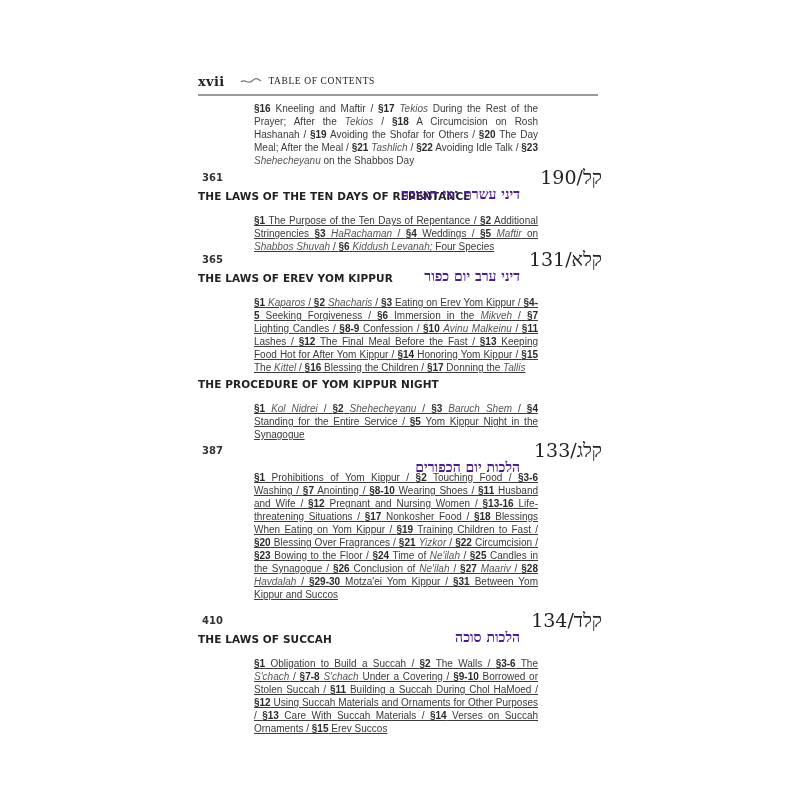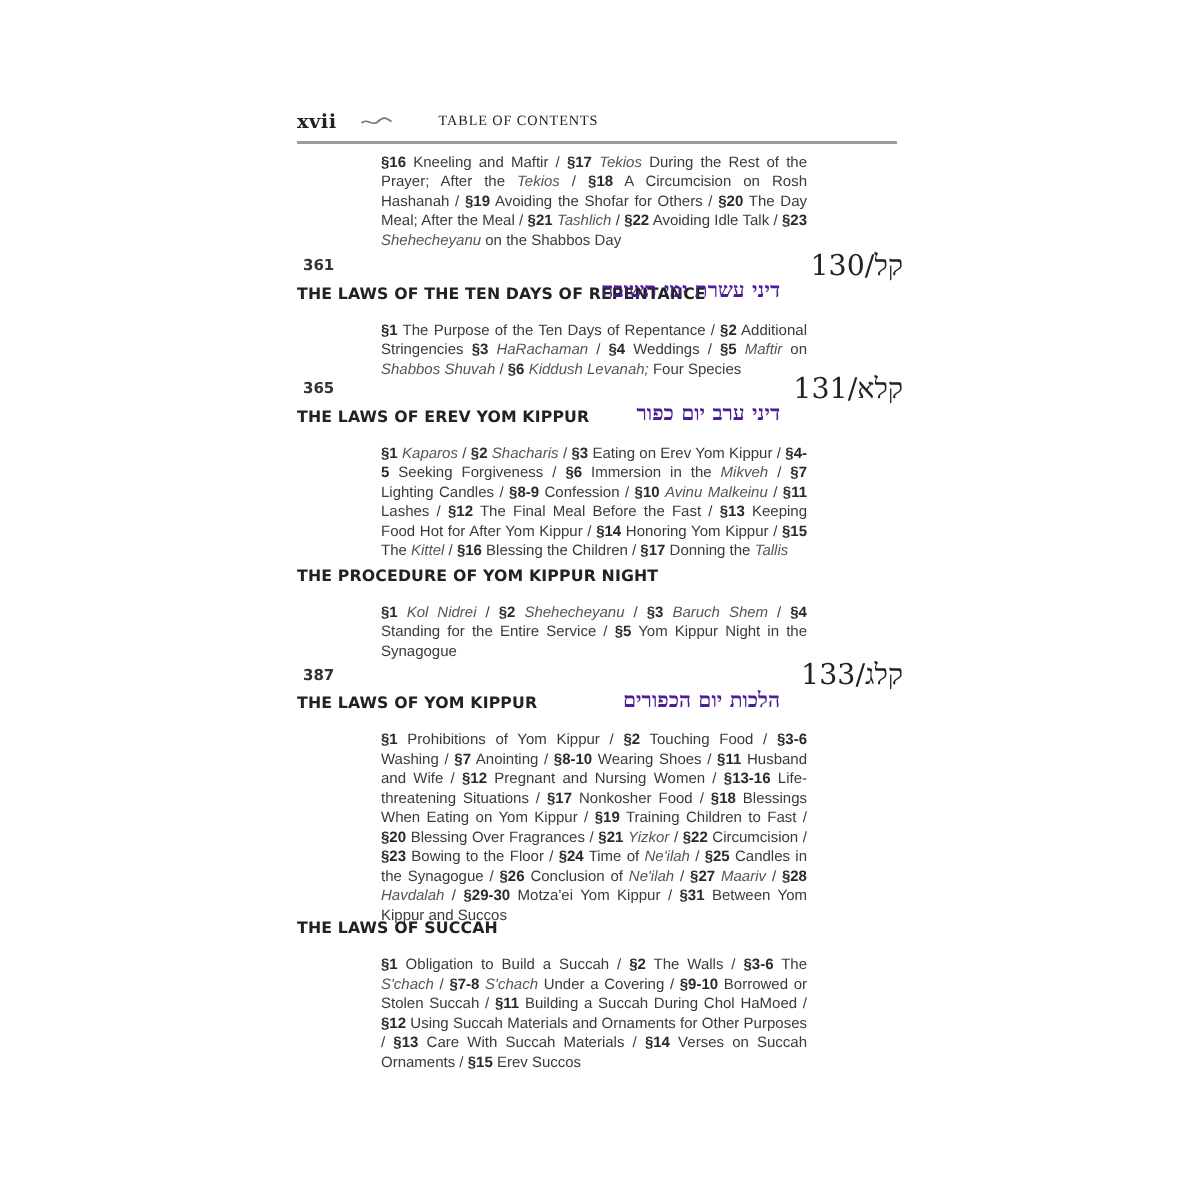--- a/index.html
+++ b/index.html
@@ -1,33 +1,33 @@
 <!DOCTYPE html>
 <html><head>
 <meta charset="utf-8">
 <style>
   html, body { margin: 0; padding: 0; background: #ffffff; }
   body { width: 800px; height: 800px; position: relative; overflow: hidden; color: #2a2a2a; }
   .page { position: absolute; left: 0; top: 0; width: 800px; height: 566px; }
   .running-head { position: absolute; left: 198px; top: 70px; width: 400px; height: 22px; display: flex; align-items: center; }
   .folio { font-family: "DejaVu Serif", serif; font-weight: bold; font-size: 13px; color: #222; letter-spacing: 0.3px; }
   .ornament { margin-left: 16px; width: 22px; height: 10px; }
-  .rh-title { margin-left: 30px; font-family: "Liberation Serif", serif; font-size: 9.5px; letter-spacing: 0.6px; color: #222; }
+  .rh-title { margin-left: 6px; font-family: "Liberation Serif", serif; font-size: 9.5px; letter-spacing: 0.6px; color: #222; }
   .rule { position: absolute; left: 198px; top: 94px; width: 400px; height: 2px; background: #9a9a9a; }
   .entry-cont { position: absolute; left: 254px; width: 284px; }
   .para { font-family: "Liberation Sans", sans-serif; font-size: 10px; line-height: 13px; color: #3a3a3a; text-align: justify; margin: 0; }
   .para b { font-weight: bold; color: #2a2a2a; }
   .para i { font-style: italic; color: #555; }
   .chapter { position: absolute; left: 198px; width: 404px; }
   .ch-row { position: relative; height: 20px; }
   .ch-page { position: absolute; left: 4px; top: 2px; font-family: "DejaVu Sans", sans-serif; font-weight: bold; font-size: 10px; color: #333; }
   .ch-heb { position: absolute; right: 82px; top: 16px; font-family: "DejaVu Serif", serif; font-size: 14px; font-weight: bold; color: #4c1d95; direction: rtl; }
   .ch-num { position: absolute; right: 0; top: -4px; font-family: "DejaVu Serif", serif; font-size: 19px; color: #222; white-space: nowrap; }
   .ch-eng { margin-left: 0; padding-right: 64px; font-family: "DejaVu Sans", sans-serif; font-weight: bold; font-size: 10.5px; color: #222; letter-spacing: 0.1px; height: 16px; }
-  .ch-body { margin: 8px 0 0 56px; width: 284px; }
+  .ch-body { margin: 8px 0 0 56px; width: 284px; text-decoration: underline; }
 </style>
 </head>
 <body>
 
 <div class="page">
 
   <div class="running-head">
     <span class="folio">xvii</span>
     <svg class="ornament" viewBox="0 0 22 10">
       <path d="M1 6 C5 2, 8 9, 12 5 S 18 3, 21 5" stroke="#777" stroke-width="1.2" fill="none"></path>
@@ -46,21 +46,21 @@
       <b>§21</b> <i>Tashlich</i> /
       <b>§22</b> <span>Avoiding Idle Talk</span> /
       <b>§23</b> <i>Shehecheyanu</i> <span>on the Shabbos Day</span>
     </p>
   </div>
 
   <div class="chapter" style="top:170px;">
     <div class="ch-row">
       <span class="ch-page">361</span>
       <span class="ch-heb">דיני עשרת ימי תשובה</span>
-      <span class="ch-num">קל/130</span>
+      <span class="ch-num">קל/190</span>
     </div>
     <div class="ch-eng">THE LAWS OF THE TEN DAYS OF REPENTANCE</div>
     <p class="para ch-body"><b>§1</b> The Purpose of the Ten Days of Repentance / <b>§2</b> Additional Stringencies <b>§3</b> <i>HaRachaman</i> / <b>§4</b> Weddings / <b>§5</b> <i>Maftir</i> on <i>Shabbos Shuvah</i> / <b>§6</b> <i>Kiddush Levanah;</i> Four Species</p>
   </div>
 
   <div class="chapter" style="top:252px;">
     <div class="ch-row">
       <span class="ch-page">365</span>
       <span class="ch-heb">דיני ערב יום כפור</span>
       <span class="ch-num">קלא/131</span>
@@ -73,22 +73,26 @@
     <div class="ch-eng">THE PROCEDURE OF YOM KIPPUR NIGHT</div>
     <p class="para ch-body"><b>§1</b> <i>Kol Nidrei</i> / <b>§2</b> <i>Shehecheyanu</i> / <b>§3</b> <i>Baruch Shem</i> / <b>§4</b> Standing for the Entire Service / <b>§5</b> Yom Kippur Night in the Synagogue</p>
   </div>
 
   <div class="chapter" style="top:443px;">
     <div class="ch-row">
       <span class="ch-page">387</span>
       <span class="ch-heb">הלכות יום הכפורים</span>
       <span class="ch-num">קלג/133</span>
     </div>
-    <div class="ch-eng">THE LAWS OF YOM KIPPUR</div>
     <p class="para ch-body"><b>§1</b> Prohibitions of Yom Kippur / <b>§2</b> Touching Food / <b>§3-6</b> Washing / <b>§7</b> Anointing / <b>§8-10</b> Wearing Shoes / <b>§11</b> Husband and Wife / <b>§12</b> Pregnant and Nursing Women / <b>§13-16</b> Life-threatening Situations / <b>§17</b> Nonkosher Food / <b>§18</b> Blessings When Eating on Yom Kippur / <b>§19</b> Training Children to Fast / <b>§20</b> Blessing Over Fragrances / <b>§21</b> <i>Yizkor</i> / <b>§22</b> Circumcision / <b>§23</b> Bowing to the Floor / <b>§24</b> Time of <i>Ne'ilah</i> / <b>§25</b> Candles in the Synagogue / <b>§26</b> Conclusion of <i>Ne'ilah</i> / <b>§27</b> <i>Maariv</i> / <b>§28</b> <i>Havdalah</i> / <b>§29-30</b> Motza'ei Yom Kippur / <b>§31</b> Between Yom Kippur and Succos</p>
   </div>
 
   <div class="chapter" style="top:613px;">
+    <div class="ch-row">
+      <span class="ch-page">410</span>
+      <span class="ch-heb">הלכות סוכה</span>
+      <span class="ch-num">קלד/134</span>
+    </div>
     <div class="ch-eng">THE LAWS OF SUCCAH</div>
     <p class="para ch-body"><b>§1</b> Obligation to Build a Succah / <b>§2</b> The Walls / <b>§3-6</b> The <i>S'chach</i> / <b>§7-8</b> <i>S'chach</i> Under a Covering / <b>§9-10</b> Borrowed or Stolen Succah / <b>§11</b> Building a Succah During Chol HaMoed / <b>§12</b> Using Succah Materials and Ornaments for Other Purposes / <b>§13</b> Care With Succah Materials / <b>§14</b> Verses on Succah Ornaments / <b>§15</b> Erev Succos</p>
   </div>
 
 </div>
 
 </body></html>

